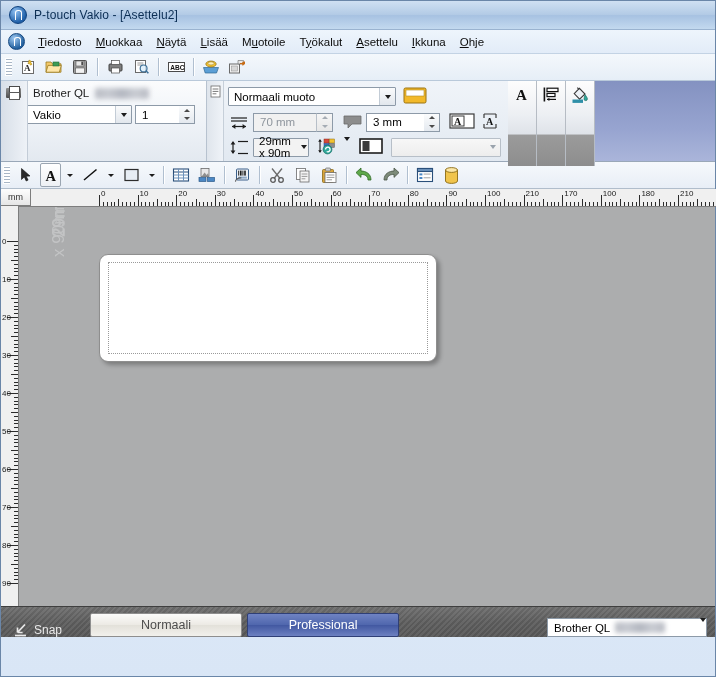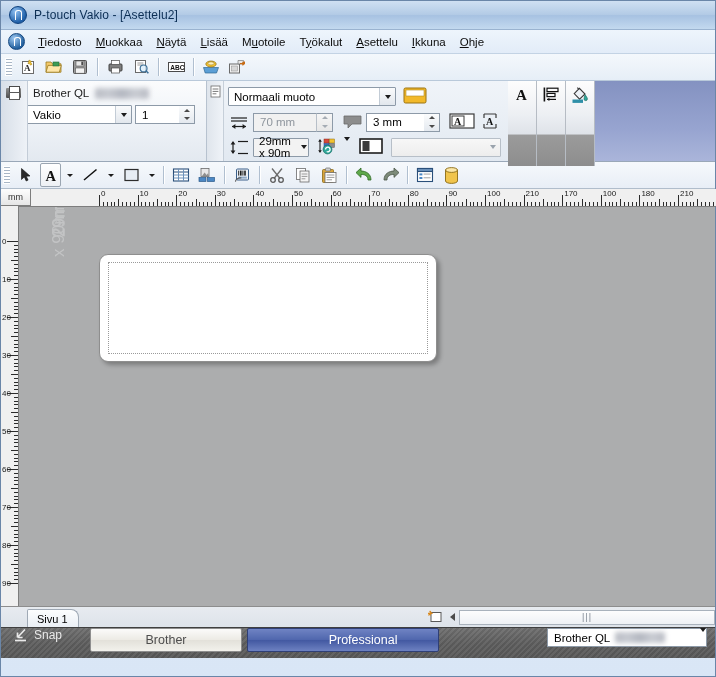--- a/index.html
+++ b/index.html
@@ -135,32 +135,32 @@
     background:linear-gradient(180deg,#e7ebf0,#dde3ea);border-top:1px solid #8d8d8d;}
   .ptab{height:17px;display:flex;align-items:center;padding:0 10px 0 9px;font-size:11px;
     background:linear-gradient(180deg,#fcfdfe,#eaeff5);border:1px solid #9fa9b5;border-bottom:none;
     border-radius:2px 8px 0 0;margin-left:26px;}
   .pb-right{margin-left:auto;display:flex;align-items:center;height:20px;padding-right:0px;}
   .hscroll{width:256px;height:15px;background:linear-gradient(180deg,#fdfdfd,#eef1f5);
     border:1px solid #a9b2bc;box-sizing:border-box;display:flex;align-items:center;justify-content:center;}
   .hscroll .dots{letter-spacing:1px;color:#7d8691;font-size:9px;}
 
   
-  .modebar{height:30px;display:flex;align-items:flex-start;position:relative;
+  .modebar{height:30px;display:flex;align-items:flex-end;position:relative;
     background:
       repeating-linear-gradient(135deg,rgba(255,255,255,.055) 0 2px,rgba(0,0,0,.05) 2px 4px),
       linear-gradient(180deg,#6f6f6f 0%,#5e5e5e 52%,#585858 100%);
     border-top:1px solid #3f3f3f;}
   .snap{display:flex;align-items:center;margin-left:12px;color:#e9e9e9;font-size:12px;}
   .mode-btn{height:22px;width:150px;display:flex;align-items:center;justify-content:center;
     font-size:12.5px;border-radius:2px;margin-left:4px;}
   .mode-express{background:linear-gradient(180deg,#fbfbfa 0%,#eceae4 50%,#e3e1da 52%,#f2f1ec 100%);
     border:1px solid #8e8e8e;color:#4d4d4d;}
   .mode-pro{background:linear-gradient(180deg,#6f83c3 0%,#4f66ad 50%,#4359a2 52%,#6d81c1 100%);
-    border:1px solid #2f3f76;color:#fff;padding-left:40px;}
+    border:1px solid #2f3f76;color:#fff;}
   .mb-right{margin-left:auto;margin-right:8px;display:flex;align-items:center;}
   .printer-combo{width:160px;height:19px;background:#fff;border:1px solid #8d9aa8;display:flex;
     align-items:center;font-size:11.5px;padding-left:6px;box-sizing:border-box;}
 </style>
 </head>
 <body>
 
 <div class="app">
 
   <div class="titlebar">
@@ -887,53 +887,34 @@
 
     <div class="canvas">
       <div class="size-text">29mm</div>
       <div class="size-text2">x 90mm</div>
       <div class="label">
         <div class="label-inner"></div>
       </div>
     </div>
   </div>
 
-  <div class="pagebar">
-    <span class="ptab">
-      <span>Sivu 1</span>
-    </span>
-    <span class="pb-right">
-      <span style="width:22px;display:flex;align-items:center;justify-content:center;">
-        <svg width="16" height="14" viewBox="0 0 16 14">
-          <rect x="4" y="2.5" width="10" height="9" fill="#fff" stroke="#5a5a5a" stroke-width="1"></rect>
-          <path d="M2.6 1 l1.8 1.8 M1 3.4 h4.6 M3.3 1 v4.6 M1.4 5.4 l3-3" stroke="#d88a22" stroke-width="1.2"></path>
-        </svg>
-      </span>
-      <span style="width:13px;display:flex;align-items:center;justify-content:center;">
-        <i style="width:0;height:0;border-top:4px solid transparent;border-bottom:4px solid transparent;border-right:5px solid #4a4a4a;"></i>
-      </span>
-      <span class="hscroll">
-        <span class="dots">|||</span>
-      </span>
-    </span>
-  </div>
 
   <div class="modebar">
     <span class="snap">
       <span style="margin-right:6px;display:inline-flex;">
         <svg width="15" height="14" viewBox="0 0 15 14">
           <path d="M12 1.5 L4.5 9.5 M4.5 9.5 L9.6 9.5 M4.5 9.5 L4.5 4.4" fill="none" stroke="#e9e9e9" stroke-width="1.7"></path>
           <line x1="2" y1="12.5" x2="13" y2="12.5" stroke="#e9e9e9" stroke-width="1.7"></line>
         </svg>
       </span>
       <span>Snap</span>
     </span>
 
     <span class="mode-btn mode-express" style="margin-left:28px;">
-      <span>Brother</span>
+      <span>Normaali</span>
     </span>
     <span class="mode-btn mode-pro" style="margin-left:5px;">
       <span>Professional</span>
     </span>
 
     <span class="mb-right">
       <span class="printer-combo">
         <span>Brother QL</span>
         <span class="blurred" style="width:50px;margin-left:5px;"></span>
         <span class="arrow" style="margin-left:auto;"><i class="caret"></i></span>

